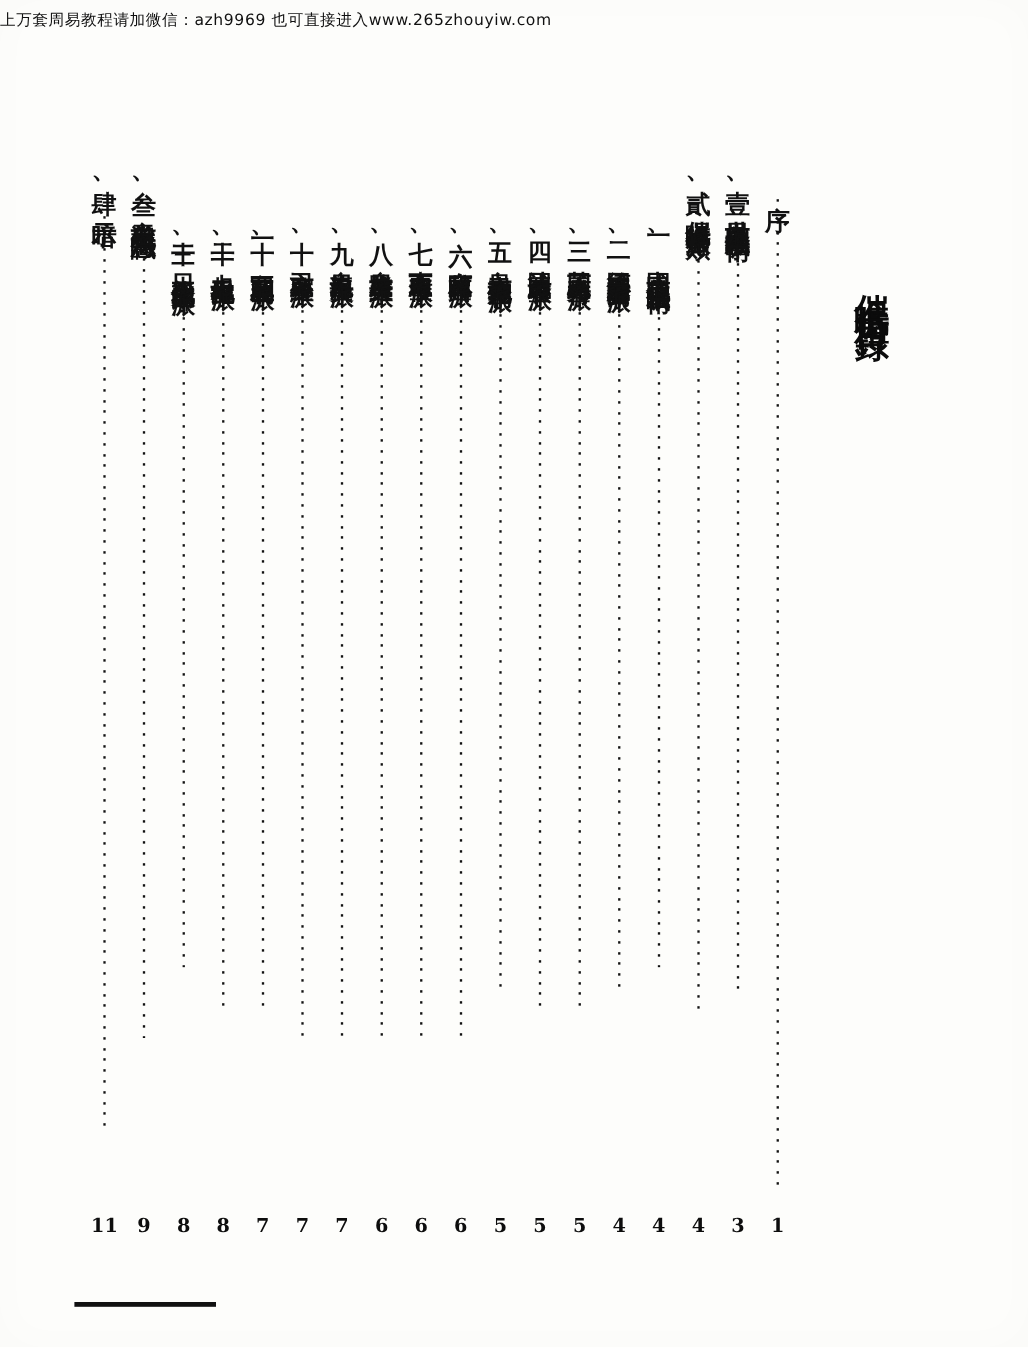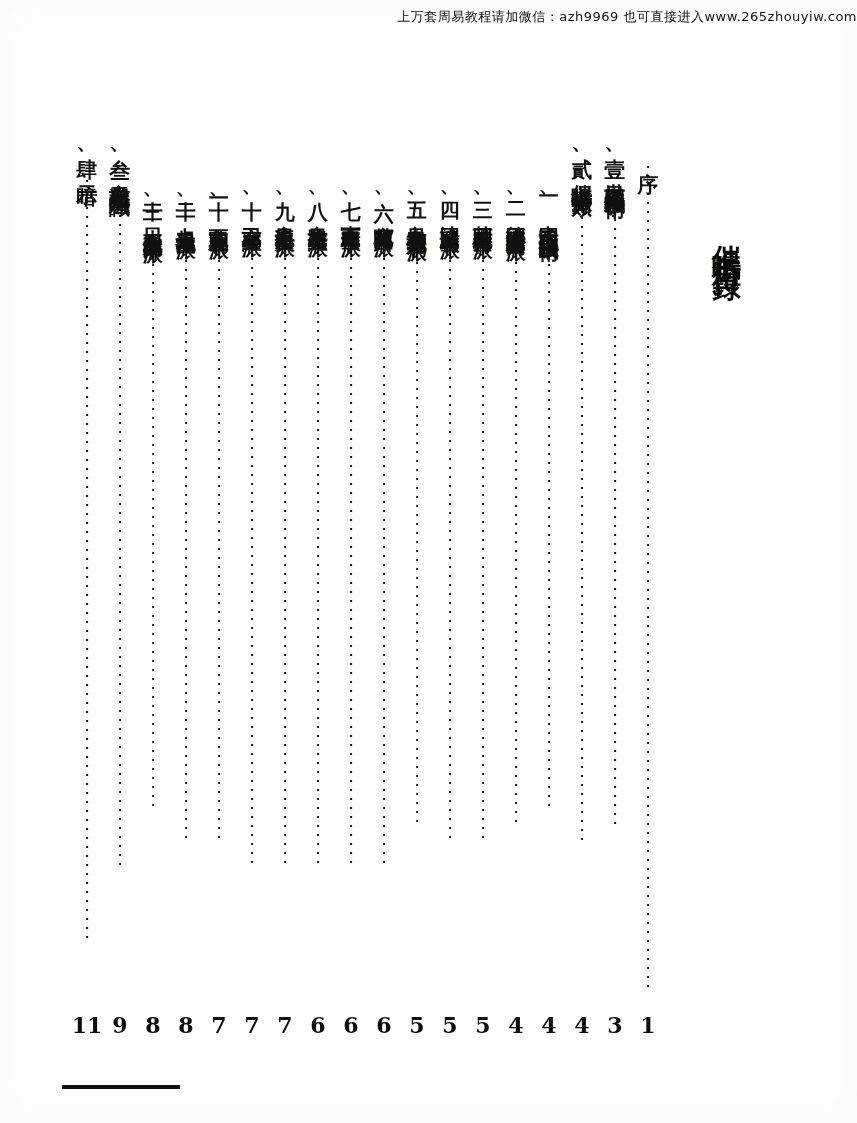--- a/index.html
+++ b/index.html
@@ -17,21 +17,21 @@
     background: #fdfdfb;
     overflow: hidden;
   }
 
   
   .top-banner {
     position: absolute;
     top: 8px;
     left: 0;
     width: 857px;
-    text-align: right;
+    text-align: left;
     font-size: 13px;
     color: #111;
     letter-spacing: 0.5px;
     font-family: "DejaVu Sans", "Liberation Sans", sans-serif;
     white-space: nowrap;
   }
 
   
   .doc-title {
     position: absolute;
@@ -86,21 +86,21 @@
     letter-spacing: 0;
     overflow: hidden;
   }
   .page-num {
     position: absolute;
     width: 40px;
     text-align: center;
     top: 1012px;
     font-family: "DejaVu Serif", "Liberation Serif", serif;
     font-weight: bold;
-    font-size: 22px;
+    font-size: 16px;
     color: #0d0d0d;
   }
 
   
   .logo-mark {
     position: absolute;
     left: 8px;
     top: 543px;
     font-family: "DejaVu Serif", "Liberation Serif", serif;
     font-weight: bold;

